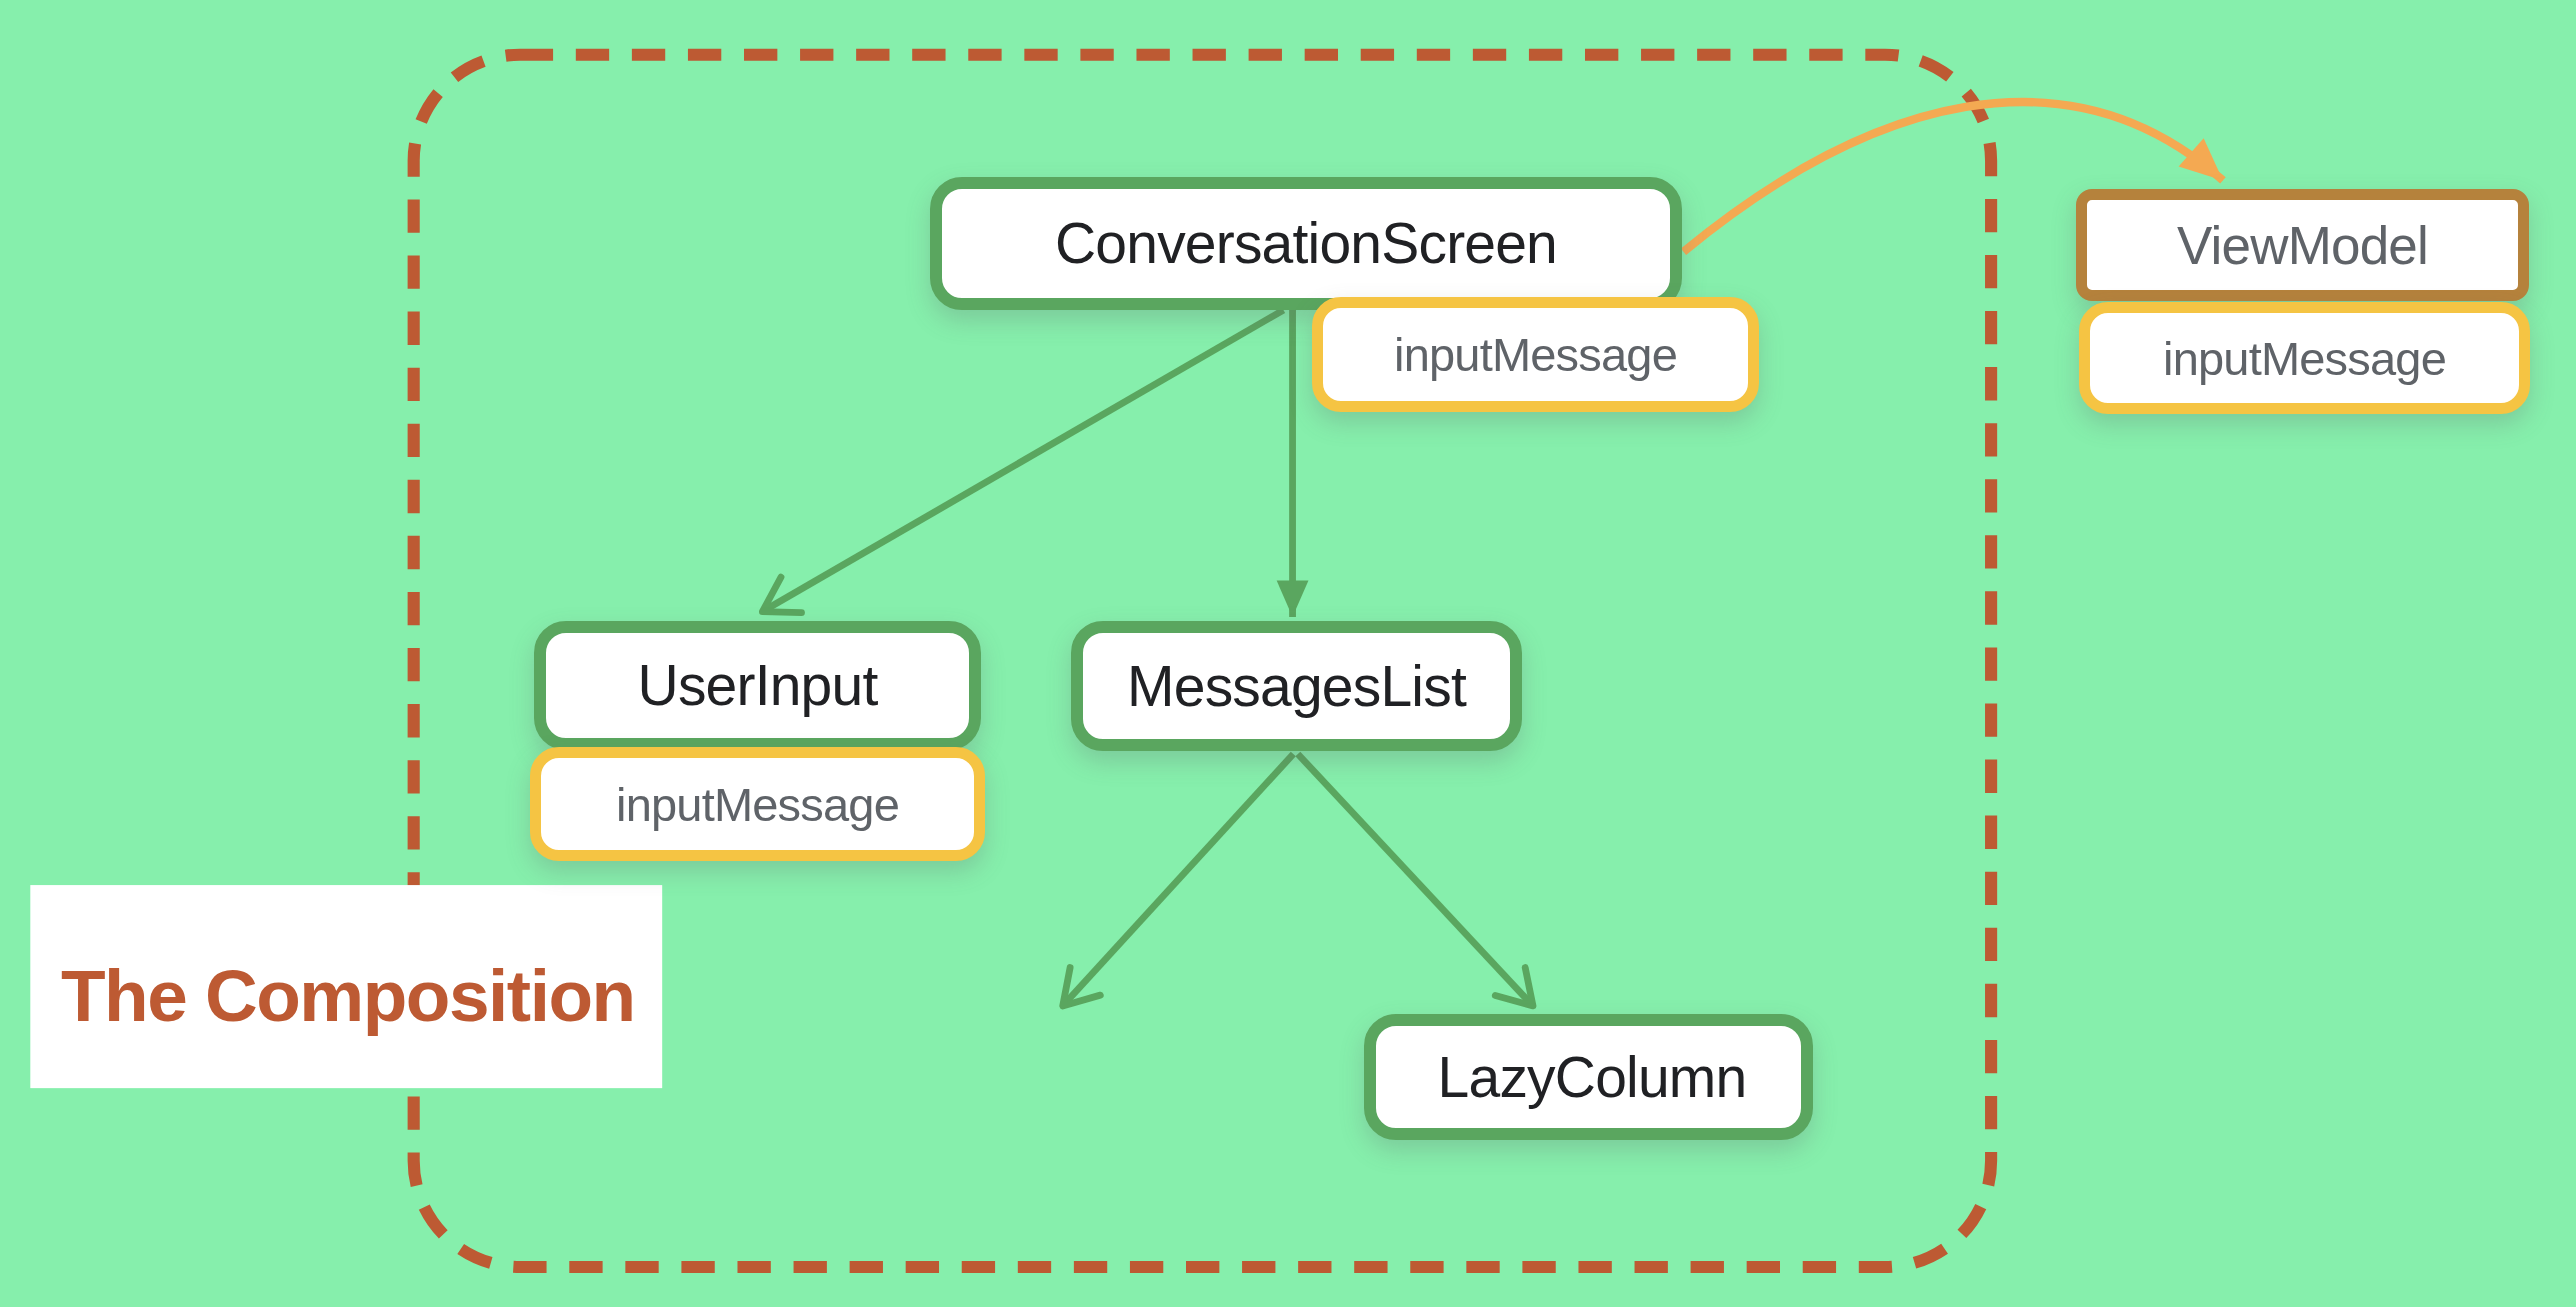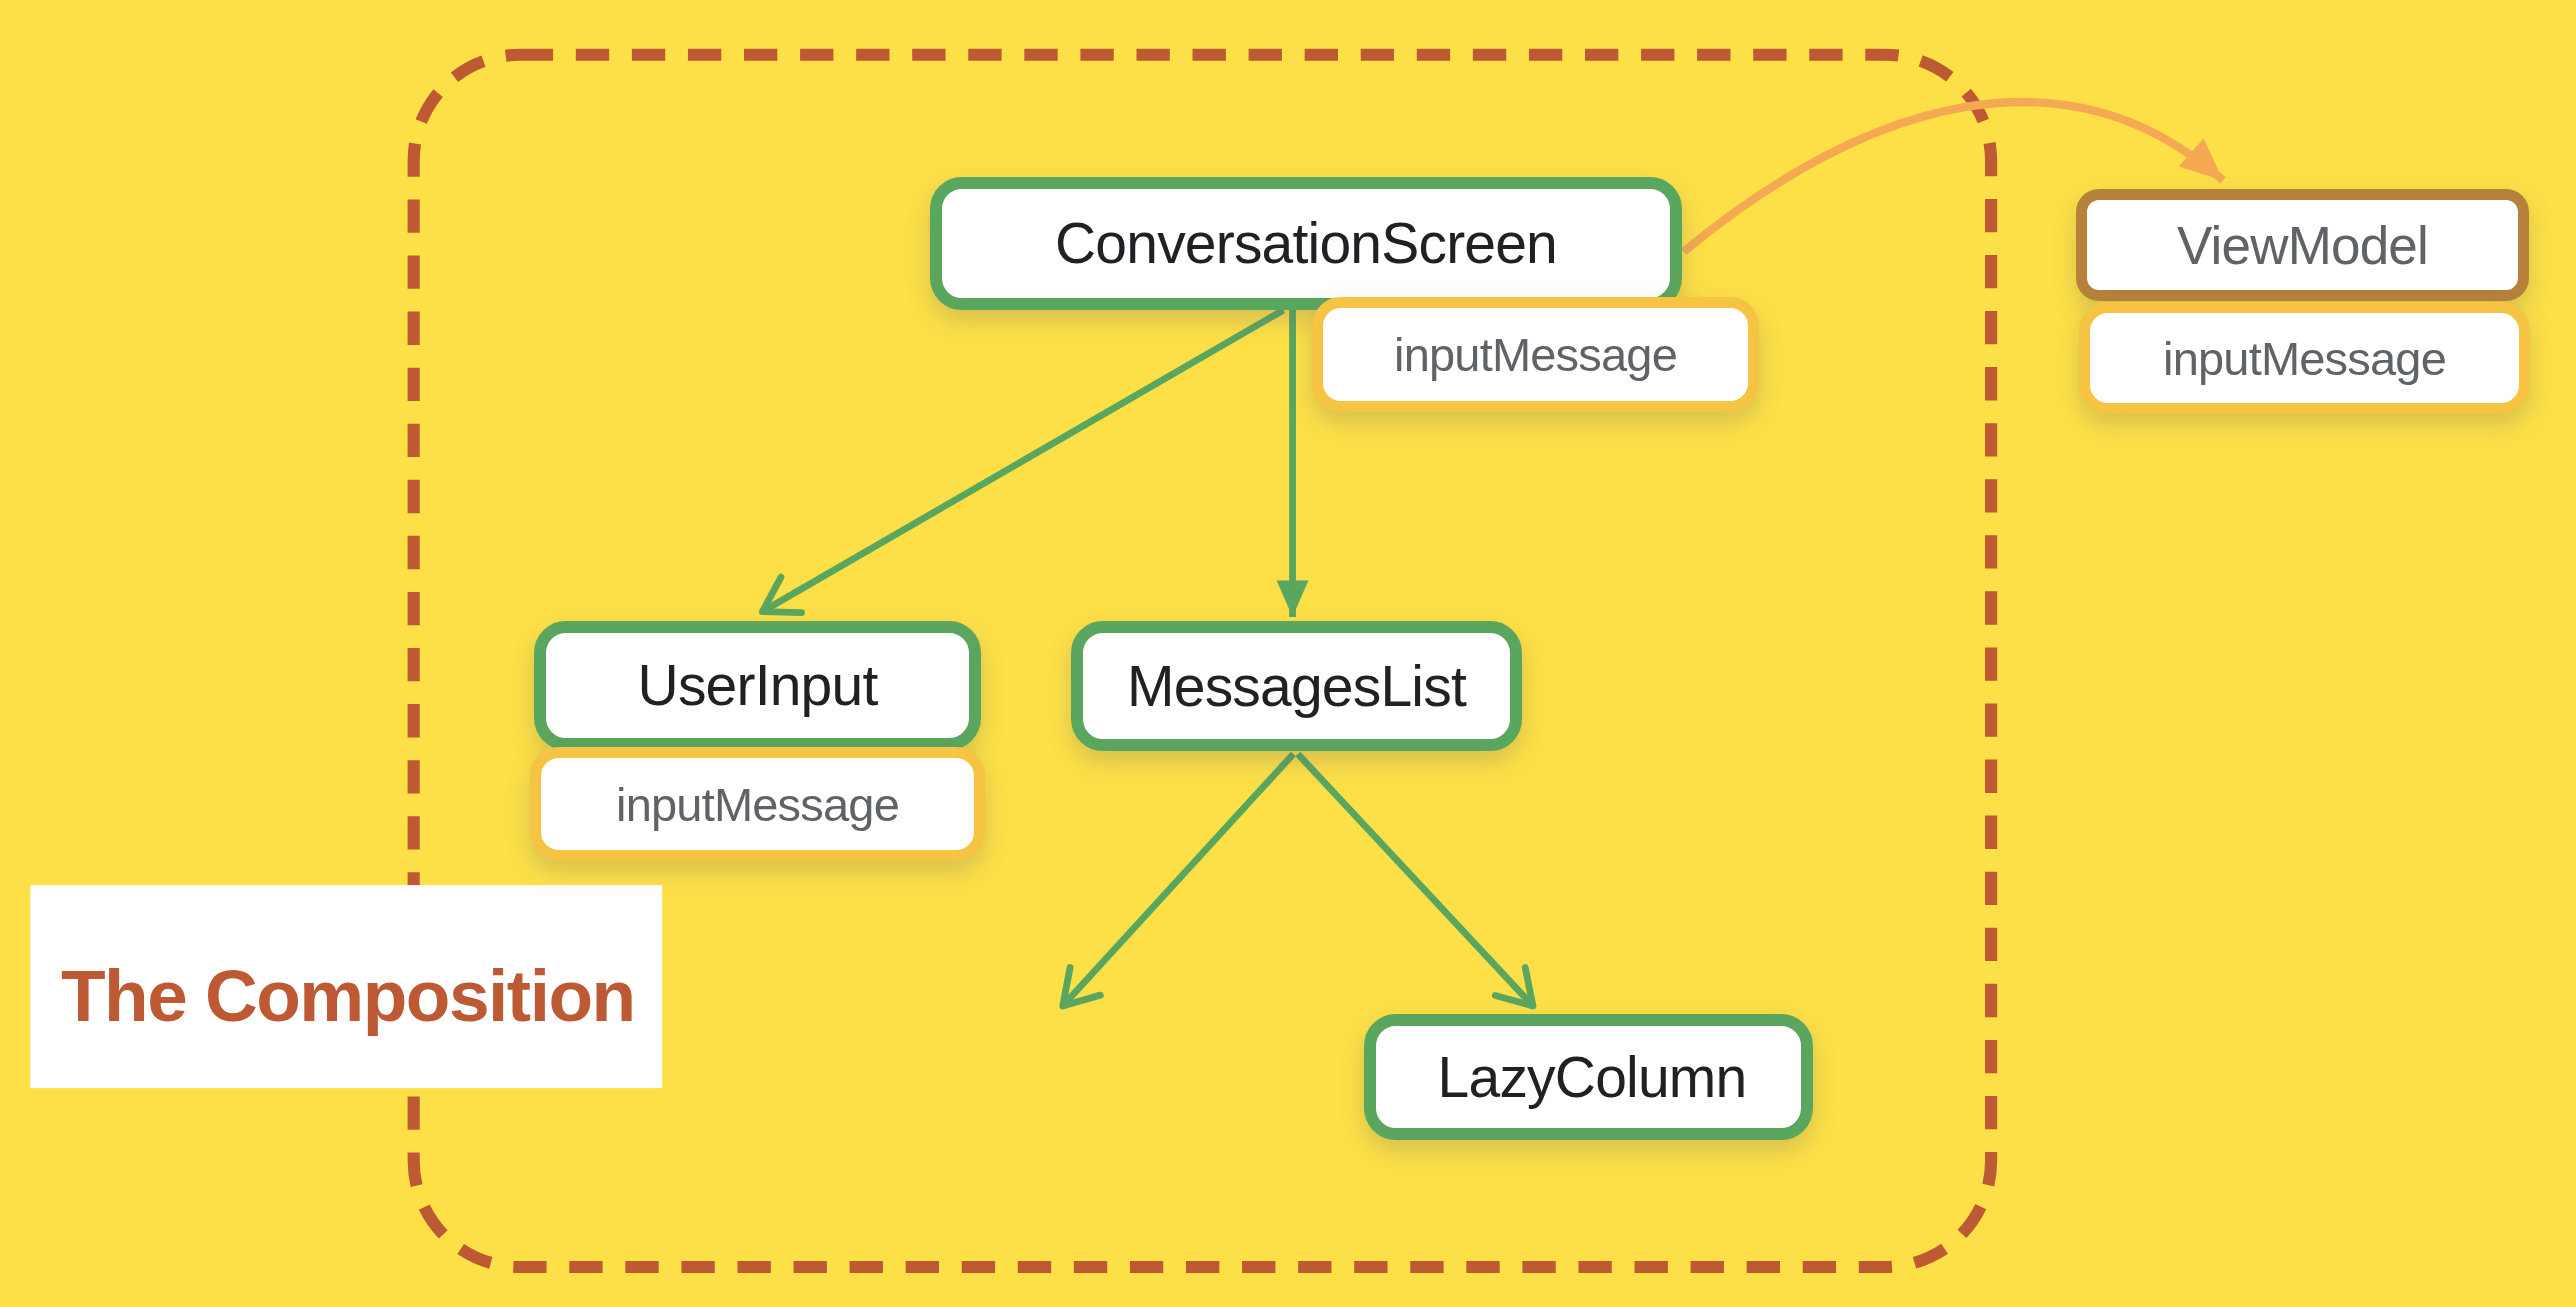--- a/index.html
+++ b/index.html
@@ -7,41 +7,41 @@
     --yellow:#f5c443;
     --brown:#b5823c;
     --orange:#f4a952;
     --brick:#bd5a33;
     --gray-text:#5f6368;
     --dark-text:#202124;
   }
   html,body{margin:0;padding:0;background:#ffffff;}
   body{width:2576px;height:1308px;overflow:hidden;
        font-family:"Liberation Sans","DejaVu Sans",sans-serif;}
-  .stage{position:relative;width:2576px;height:1308px;background:#fde047;}
+  .stage{position:relative;width:2576px;height:1308px;background:#86efac;}
   .stage svg{position:absolute;left:0;top:0;width:100%;height:100%;}
 
   
   .edge-green{stroke:var(--green);stroke-width:9;fill:none;}
   .edge-orange{stroke:var(--orange);stroke-width:11;fill:none;}
   .boundary{stroke:var(--brick);stroke-width:16;fill:none;stroke-dasharray:44 30;}
   .mask{fill:#ffffff;stroke:none;}
   .vee{stroke:var(--green);stroke-width:9;fill:none;stroke-linecap:round;stroke-linejoin:round;}
   .tri-g{fill:var(--green);stroke:none;}
   .tri-o{fill:var(--orange);stroke:none;}
 
   
   .node{position:absolute;background:#ffffff;box-sizing:border-box;
         display:flex;align-items:center;justify-content:center;
         border-radius:32px;line-height:1;white-space:nowrap;
         box-shadow:0 10.6px 23px rgba(95,99,104,.25);
         font-size:57px;color:var(--dark-text);letter-spacing:-0.8px;}
   .node.composable{border:12px solid var(--green);}
   .node.state{border:11.4px solid var(--yellow);color:var(--gray-text);font-size:47px;border-radius:29px;}
-  .node.external{border:11.4px solid var(--brown);color:var(--gray-text);font-size:53px;border-radius:23px;}
+  .node.external{border:11.4px solid var(--brown);color:var(--gray-text);font-size:53px;border-radius:16px;}
 
   .title{position:absolute;left:61px;top:943px;width:621px;
          font-size:73px;font-weight:700;color:var(--brick);
          letter-spacing:-1.5px;line-height:1;margin-top:16px;}
 </style>
 </head>
 <body>
 
 <div class="stage">
 

